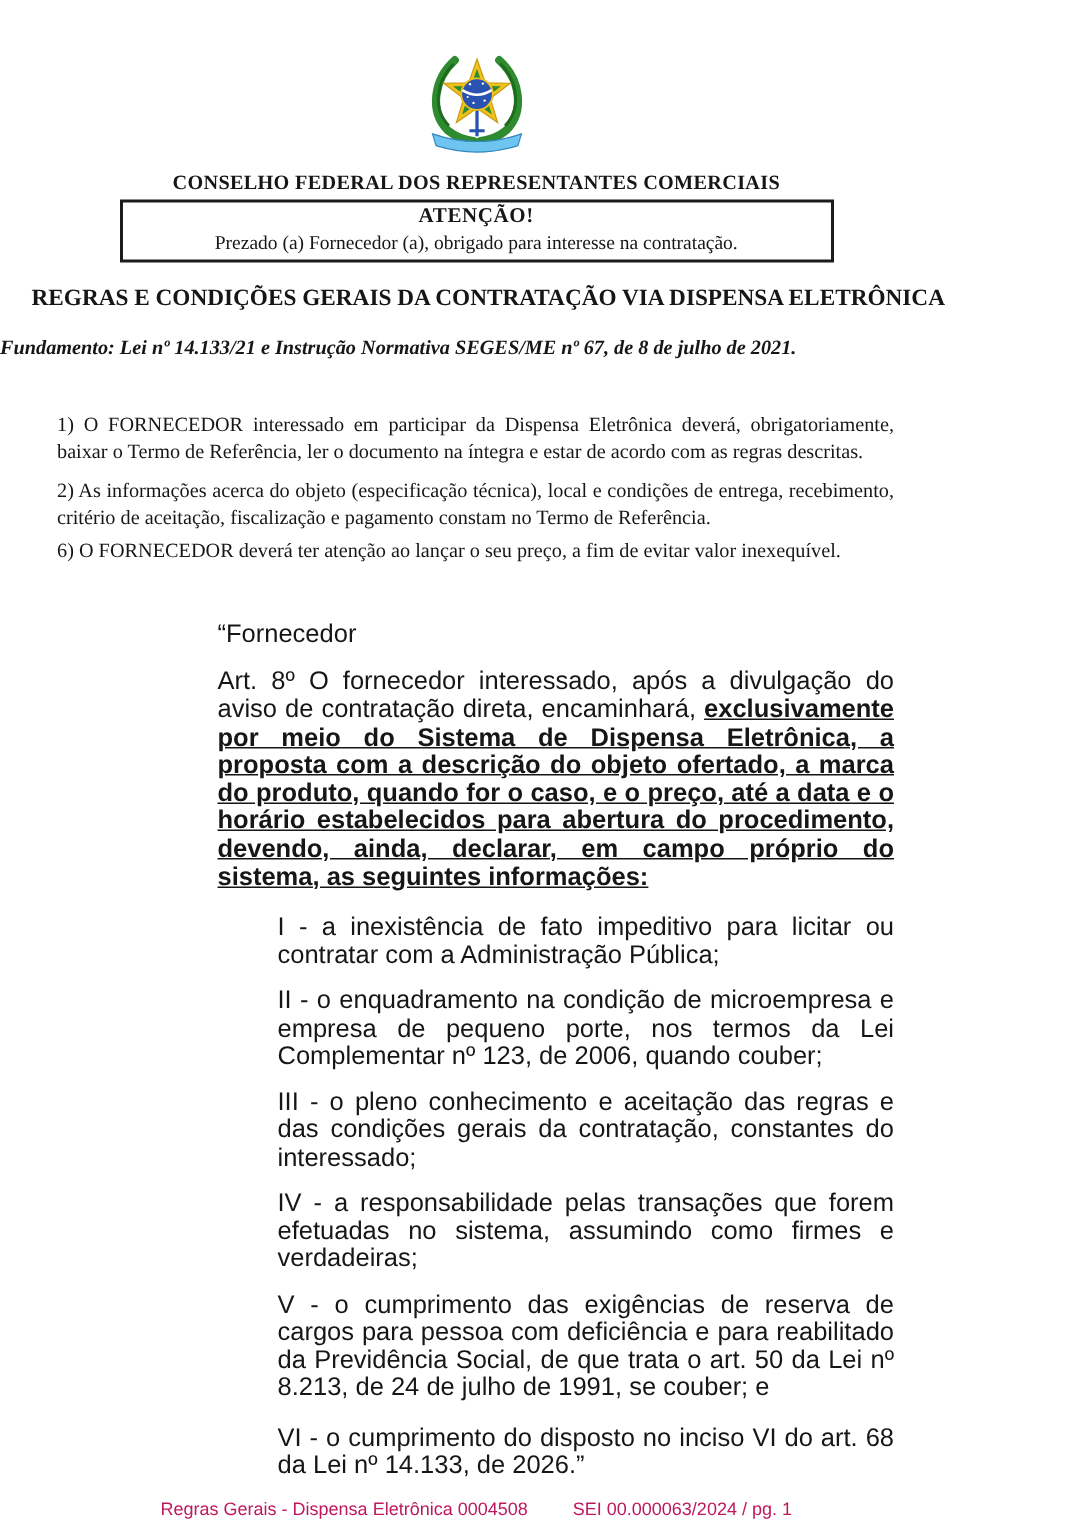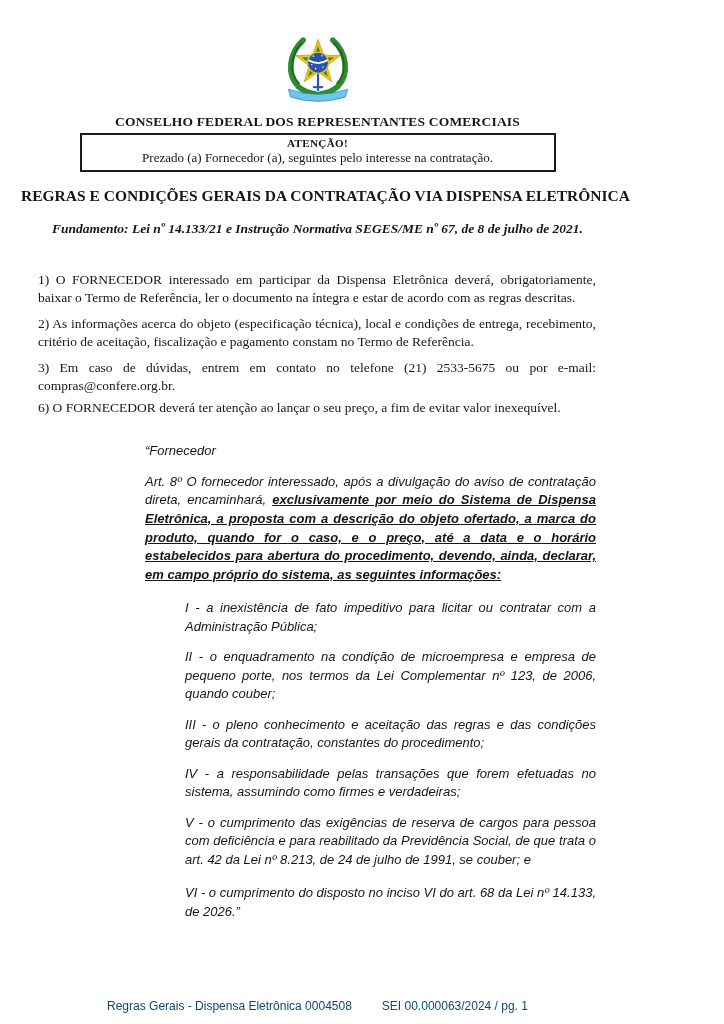--- a/index.html
+++ b/index.html
@@ -27,60 +27,59 @@
   }
   .attention-box {
     width: 476px;
     margin: 3px auto 0 auto;
     border: 2px solid #1b1b1b;
     text-align: center;
     padding: 2px 8px 4px 8px;
   }
   .attention-title {
     font-weight: bold;
-    font-size: 11px;
+    font-size: 14px;
     line-height: 1.2;
     letter-spacing: 0.4px;
   }
   .attention-line {
     font-size: 13px;
     line-height: 1.2;
   }
   .doc-title {
     margin-top: 15px;
     text-align: center;
     font-weight: bold;
     font-size: 15.5px;
     margin-left: 16px;
   }
   .doc-subtitle {
     margin-top: 16px;
-    text-align: center;
+    text-align: left;
     font-weight: bold;
     font-style: italic;
     font-size: 13.5px;
   }
   .content {
     padding: 0 39px 0 38px;
   }
   .content p.body-par {
     font-size: 13.5px;
     line-height: 18px;
     text-align: justify;
     margin-top: 8px;
   }
   .content p.body-par.first { margin-top: 34px; }
   .content p.body-par.m4 { margin-top: 4px; }
   .content p.body-par.m5 { margin-top: 5px; }
   .quote-block {
     margin-left: 107px;
-    margin-top: 26px;
+    margin-top: 39px;
     font-family: "Liberation Sans", "DejaVu Sans", sans-serif;
-    font-style: italic;
-    font-size: 13px;
+    font-size: 17px;
   }
   .quote-open {
     line-height: 16px;
   }
   .quote-art {
     margin-top: 14px;
     line-height: 18.6px;
     text-align: justify;
   }
   .quote-emphasis {
@@ -99,21 +98,21 @@
   .footer {
     position: absolute;
     bottom: 11px;
     left: 0;
     width: 100%;
     display: flex;
     justify-content: center;
     gap: 30px;
     font-family: "Liberation Sans", "DejaVu Sans", sans-serif;
     font-size: 12px;
-    color: #0c4a6e;
+    color: #be185d;
   }
 </style>
 </head>
 <body>
 
 <div class="page">
 
   <svg class="coat" viewBox="0 0 100 100" aria-hidden="true">
 
     <path d="M31,13 C13,29 9,57 25,73 C31,78 39,81 47,82" fill="none" stroke-width="7" stroke-linecap="round" stroke="#2f8b2f"></path>
@@ -135,41 +134,40 @@
     <circle cx="56.5" cy="47.5" r="1" fill="#ffffff"></circle>
     <circle cx="42" cy="44.5" r="0.9" fill="#ffffff"></circle>
 
     <path d="M12,76 Q50,89 88,76 L85,86 Q50,97 15,86 Z" stroke="#2f86c0" stroke-width="1" fill="#6ec6f0"></path>
   </svg>
 
   <div class="org-name">CONSELHO FEDERAL DOS REPRESENTANTES COMERCIAIS</div>
 
   <div class="attention-box">
     <div class="attention-title">ATENÇÃO!</div>
-    <div class="attention-line">Prezado (a) Fornecedor (a), seguintes pelo interesse na contratação.</div>
+    <div class="attention-line">Prezado (a) Fornecedor (a), obrigado para interesse na contratação.</div>
   </div>
 
   <div class="doc-title">REGRAS E CONDIÇÕES GERAIS DA CONTRATAÇÃO VIA DISPENSA ELETRÔNICA</div>
   <div class="doc-subtitle">Fundamento: Lei nº 14.133/21 e Instrução Normativa SEGES/ME nº 67, de 8 de julho de 2021.</div>
 
   <div class="content">
     <p class="body-par first">1) O FORNECEDOR interessado em participar da Dispensa Eletrônica deverá, obrigatoriamente, baixar o Termo de Referência, ler o documento na íntegra e estar de acordo com as regras descritas.</p>
     <p class="body-par">2) As informações acerca do objeto (especificação técnica), local e condições de entrega, recebimento, critério de aceitação, fiscalização e pagamento constam no Termo de Referência.</p>
-    <p class="body-par">3) Em caso de dúvidas, entrem em contato no telefone (21) 2533-5675 ou por e-mail: compras@confere.org.br.</p>
     <p class="body-par m4">6) O FORNECEDOR deverá ter atenção ao lançar o seu preço, a fim de evitar valor inexequível.</p>
 
     <div class="quote-block">
       <div class="quote-open">“Fornecedor</div>
       <p class="quote-art"><span>Art. 8º O fornecedor interessado, após a divulgação do aviso de contratação direta, encaminhará, </span><span class="quote-emphasis">exclusivamente por meio do Sistema de Dispensa Eletrônica, a proposta com a descrição do objeto ofertado, a marca do produto, quando for o caso, e o preço, até a data e o horário estabelecidos para abertura do procedimento, devendo, ainda, declarar, em campo próprio do sistema, as seguintes informações:</span></p>
       <div class="quote-items">
         <p class="quote-item mt15">I - a inexistência de fato impeditivo para licitar ou contratar com a Administração Pública;</p>
         <p class="quote-item">II - o enquadramento na condição de microempresa e empresa de pequeno porte, nos termos da Lei Complementar nº 123, de 2006, quando couber;</p>
-        <p class="quote-item">III - o pleno conhecimento e aceitação das regras e das condições gerais da contratação, constantes do procedimento;</p>
+        <p class="quote-item">III - o pleno conhecimento e aceitação das regras e das condições gerais da contratação, constantes do interessado;</p>
         <p class="quote-item">IV - a responsabilidade pelas transações que forem efetuadas no sistema, assumindo como firmes e verdadeiras;</p>
-        <p class="quote-item">V - o cumprimento das exigências de reserva de cargos para pessoa com deficiência e para reabilitado da Previdência Social, de que trata o art. 42 da Lei nº 8.213, de 24 de julho de 1991, se couber; e</p>
+        <p class="quote-item">V - o cumprimento das exigências de reserva de cargos para pessoa com deficiência e para reabilitado da Previdência Social, de que trata o art. 50 da Lei nº 8.213, de 24 de julho de 1991, se couber; e</p>
         <p class="quote-item mt15">VI - o cumprimento do disposto no inciso VI do art. 68 da Lei nº 14.133, de 2026.”</p>
       </div>
     </div>
   </div>
 
   <div class="footer">
     <span>Regras Gerais - Dispensa Eletrônica 0004508</span>
     <span>SEI 00.000063/2024 / pg. 1</span>
   </div>
 

